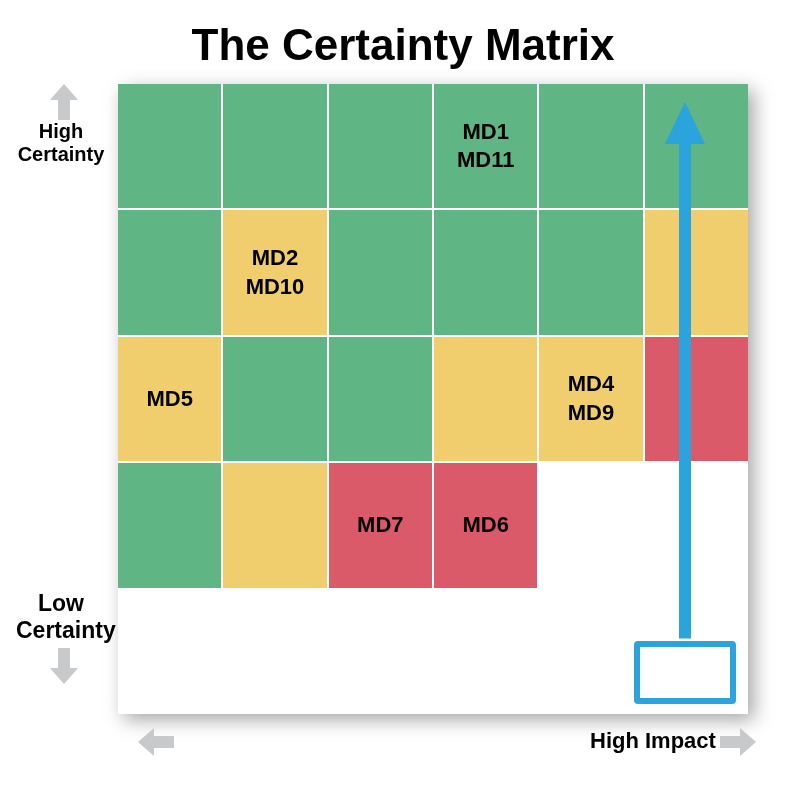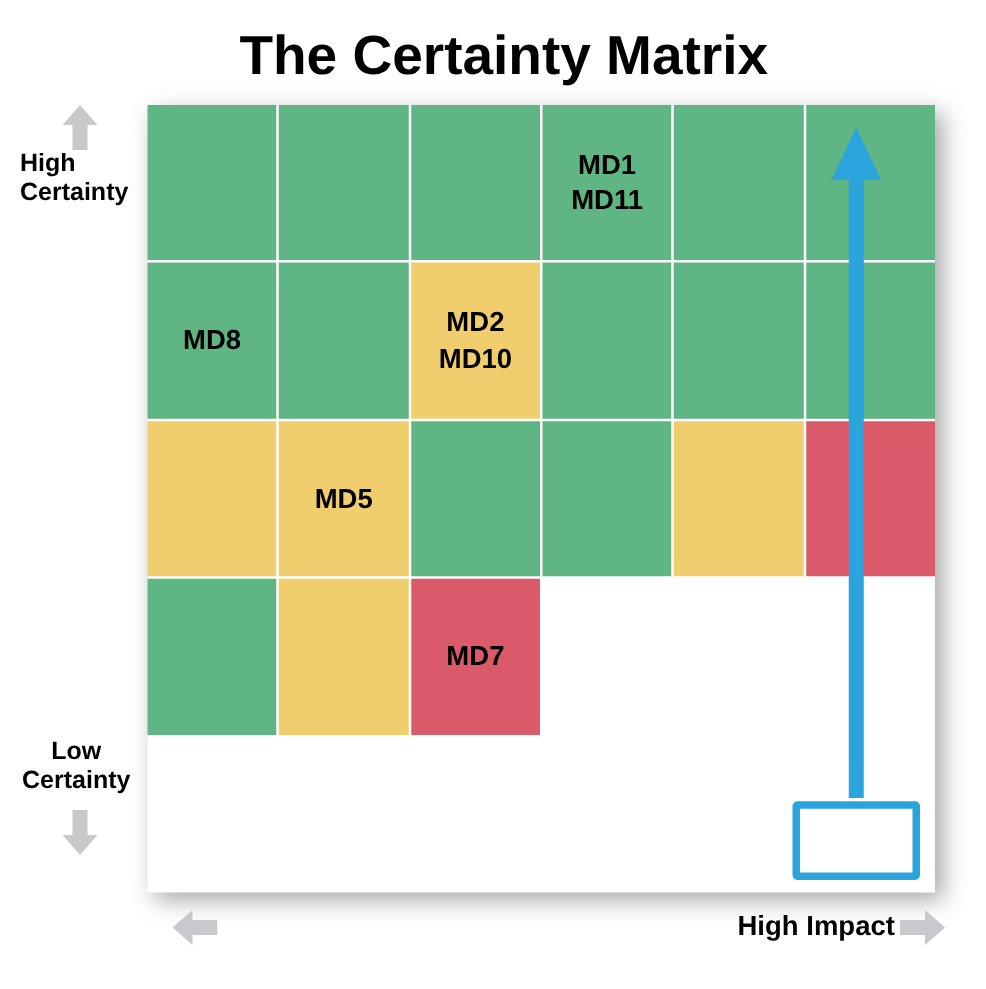--- a/index.html
+++ b/index.html
@@ -51,32 +51,32 @@
       line-height: 1.3;
     }
     .green  { background: #5fb583; }
     .yellow { background: #f0ce6e; }
     .red    { background: #db5a6a; justify-content: center; }
     .y-label-top {
       position: absolute;
       left: 16px;
       top: 120px;
       width: 90px;
-      text-align: left;
+      text-align: center;
       font-weight: bold;
       font-size: 20px;
     }
     .y-label-bottom {
       position: absolute;
       left: 16px;
       top: 590px;
       width: 90px;
       text-align: center;
       font-weight: bold;
-      font-size: 20px;
+      font-size: 23px;
     }
     .x-label-left {
       position: absolute;
       left: 200px;
       top: 728px;
       font-weight: bold;
       font-size: 22px;
     }
     .x-label-right {
       position: absolute;
@@ -143,43 +143,47 @@
     <div class="matrix" id="matrix">
         <div class="cell green"></div>
         <div class="cell green"></div>
         <div class="cell green"></div>
         <div class="cell green">
           <span>MD1</span>
           <span>MD11</span>
         </div>
         <div class="cell green"></div>
         <div class="cell green"></div>
-        <div class="cell green">
-          <span>MD8</span>
-        </div>
         <div class="cell green"></div>
         <div class="cell yellow">
           <span>MD2</span>
           <span>MD10</span>
         </div>
         <div class="cell green"></div>
         <div class="cell green"></div>
         <div class="cell green"></div>
         <div class="cell yellow"></div>
         <div class="cell yellow">
           <span>MD5</span>
         </div>
         <div class="cell green"></div>
         <div class="cell green"></div>
         <div class="cell yellow"></div>
+        <div class="cell yellow">
+          <span>MD4</span>
+          <span>MD9</span>
+        </div>
         <div class="cell red"></div>
         <div class="cell green"></div>
         <div class="cell yellow"></div>
         <div class="cell red">
           <span>MD7</span>
+        </div>
+        <div class="cell red">
+          <span>MD6</span>
         </div>
       </div>
 
     <div class="highlight-box" id="highlight" style="left: 516px; top: 556.92px; width: 102px; height: 63px;"></div>
 
     <svg class="big-arrow" id="bigArrow" width="630" height="630" style="left: 0px; top: 0px;">
       <defs></defs>
     <path d="M 561 554.4 L 561 60 L 547 60 L 567 18 L 587 60 L 573 60 L 573 554.4 Z" fill="#2ba4dd"></path>
       </svg>
   </div>

